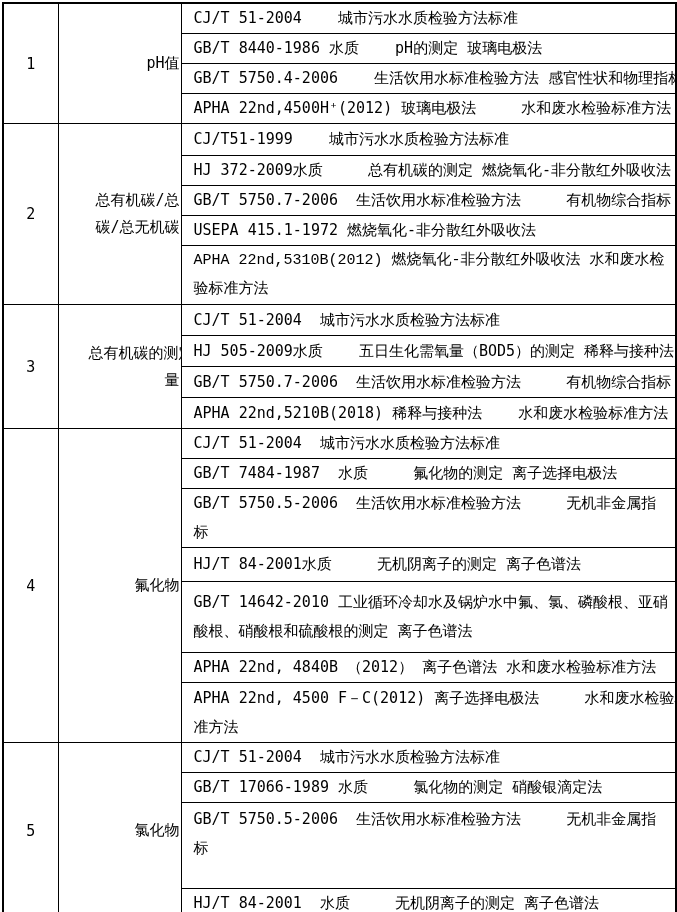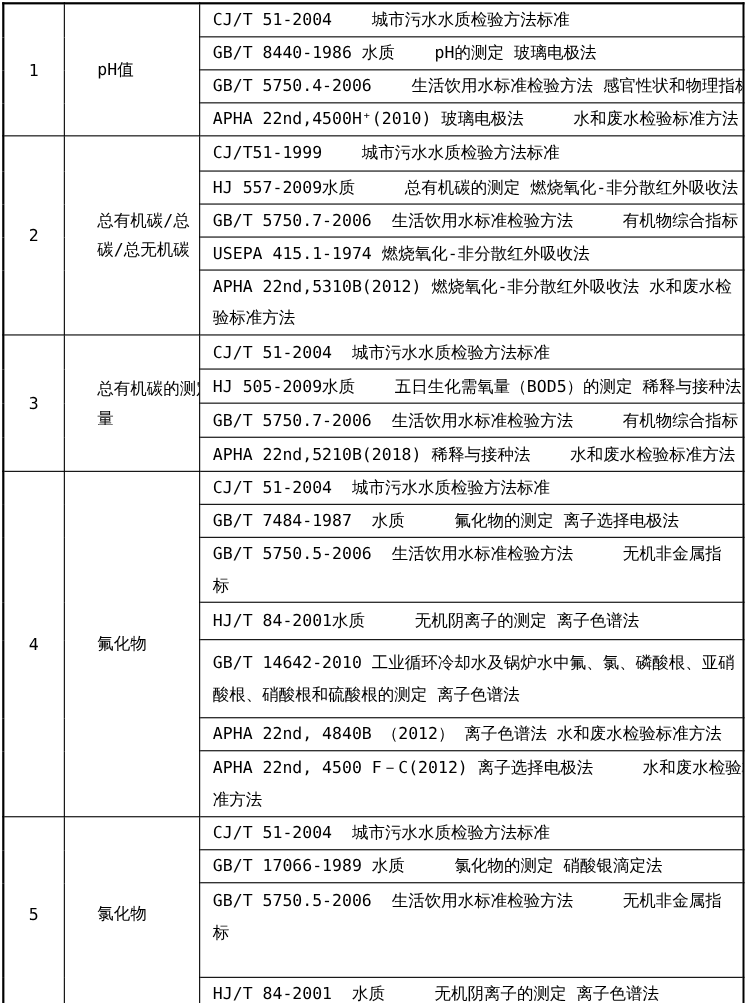--- a/index.html
+++ b/index.html
@@ -28,21 +28,21 @@
     color: #000000;
     overflow: hidden;
     box-sizing: border-box;
   }
   td.no-cell {
     text-align: center;
     vertical-align: middle;
     font-size: 16px;
   }
   td.param-cell {
-    text-align: left;
+    text-align: right;
     vertical-align: middle;
     line-height: 27px;
     white-space: pre;
     font-size: 16px;
     padding-left: 30px;
   }
   td.method-cell {
     text-align: left;
     vertical-align: middle;
     padding: 0 12px 0 12px;
@@ -53,21 +53,21 @@
     vertical-align: top;
     padding-top: 2px;
   }
   
   tr.r27 { height: 27px; }
   tr.r29 { height: 29px; }
   tr.r30 { height: 30px; }
   tr.r31 { height: 31px; }
   tr.r32 { height: 32px; }
   tr.r34 { height: 34px; }
-  tr.r56 { height: 56px; }
+  tr.r56 { height: 56px; font-family: Liberation Mono, monospace; }
   tr.r58 { height: 58px; }
   tr.r60 { height: 60px; }
   tr.r71 { height: 71px; }
   tr.r86 { height: 86px; }
 </style>
 </head>
 <body>
 
 <div class="page">
   <table class="std-table">
@@ -83,37 +83,37 @@
         <td class="param-cell" rowspan="4">pH值</td>
         <td class="method-cell">CJ/T 51-2004    城市污水水质检验方法标准</td>
       </tr>
       <tr class="r30">
         <td class="method-cell">GB/T 8440-1986 水质    pH的测定 玻璃电极法</td>
       </tr>
       <tr class="r30">
         <td class="method-cell">GB/T 5750.4-2006    生活饮用水标准检验方法 感官性状和物理指标</td>
       </tr>
       <tr class="r29">
-        <td class="method-cell">APHA 22nd,4500H⁺(2010) 玻璃电极法     水和废水检验标准方法</td>
+        <td class="method-cell">APHA 22nd,4500H⁺(2012) 玻璃电极法     水和废水检验标准方法</td>
       </tr>
 
       <tr class="r32">
         <td class="no-cell" rowspan="5">2</td>
         <td class="param-cell" rowspan="5">总有机碳/总
 碳/总无机碳</td>
         <td class="method-cell">CJ/T51-1999    城市污水水质检验方法标准</td>
       </tr>
       <tr class="r30">
-        <td class="method-cell">HJ 557-2009水质     总有机碳的测定 燃烧氧化-非分散红外吸收法</td>
+        <td class="method-cell">HJ 372-2009水质     总有机碳的测定 燃烧氧化-非分散红外吸收法</td>
       </tr>
       <tr class="r30">
         <td class="method-cell">GB/T 5750.7-2006  生活饮用水标准检验方法     有机物综合指标</td>
       </tr>
       <tr class="r30">
-        <td class="method-cell">USEPA 415.1-1974 燃烧氧化-非分散红外吸收法</td>
+        <td class="method-cell">USEPA 415.1-1972 燃烧氧化-非分散红外吸收法</td>
       </tr>
       <tr class="r56">
         <td class="method-cell">APHA 22nd,5310B(2012) 燃烧氧化-非分散红外吸收法 水和废水检
 验标准方法</td>
       </tr>
 
       <tr class="r31">
         <td class="no-cell" rowspan="4">3</td>
         <td class="param-cell" rowspan="4">总有机碳的测定
 量</td>

